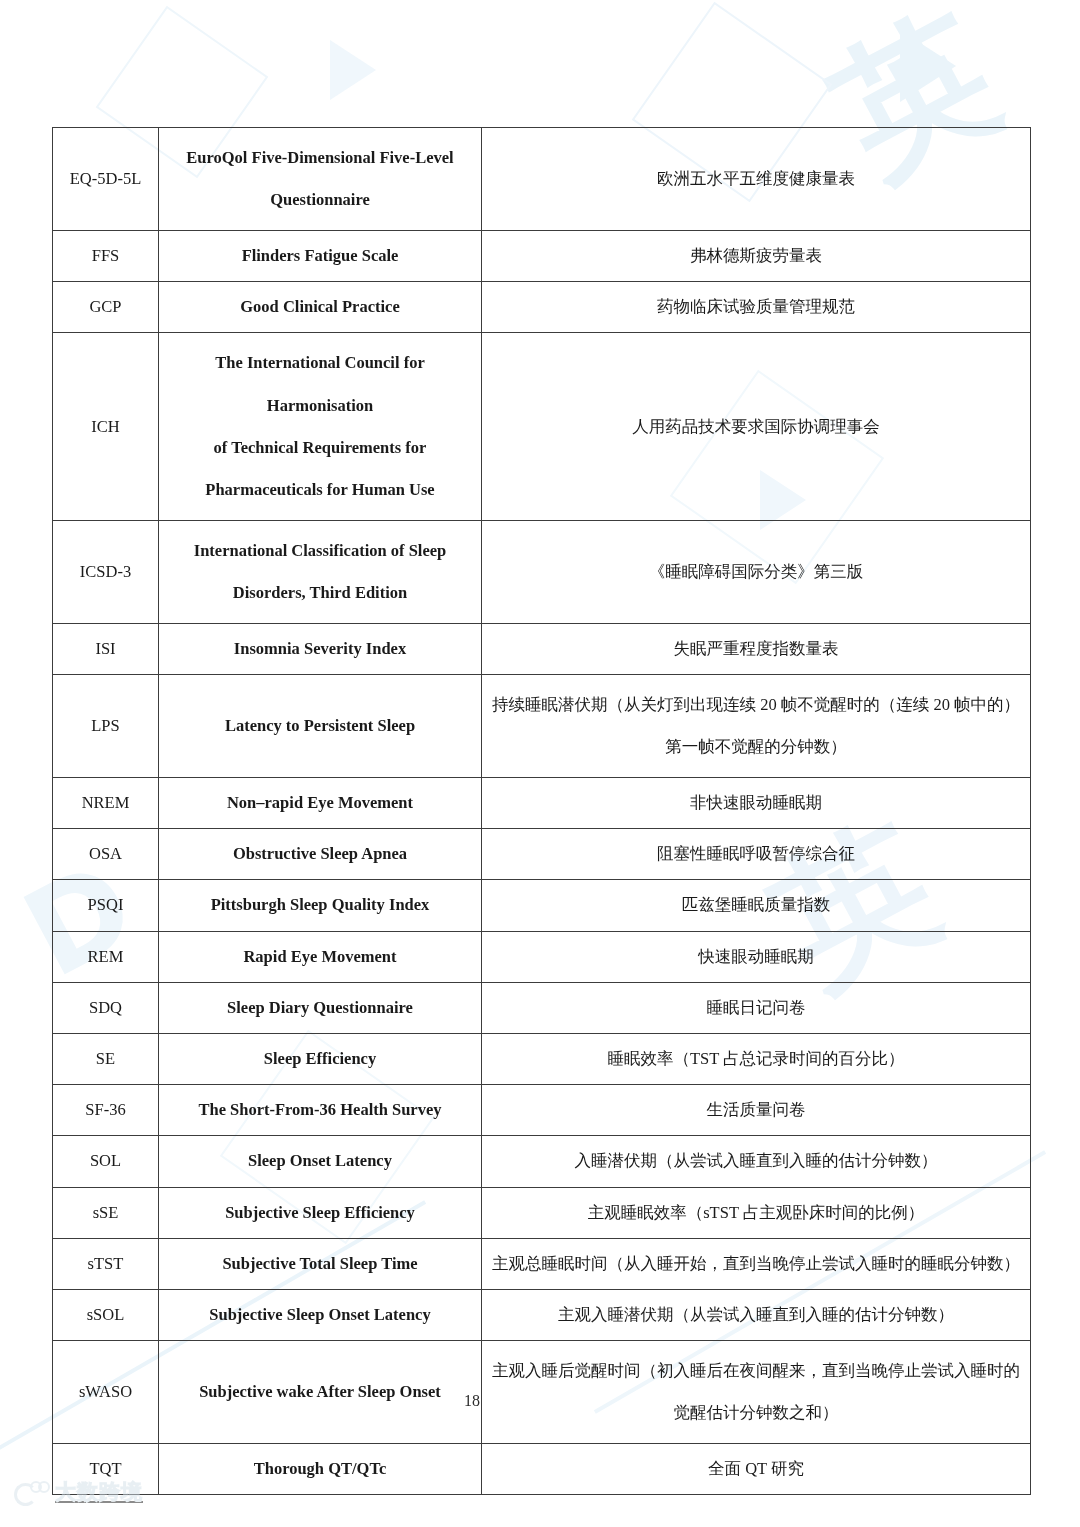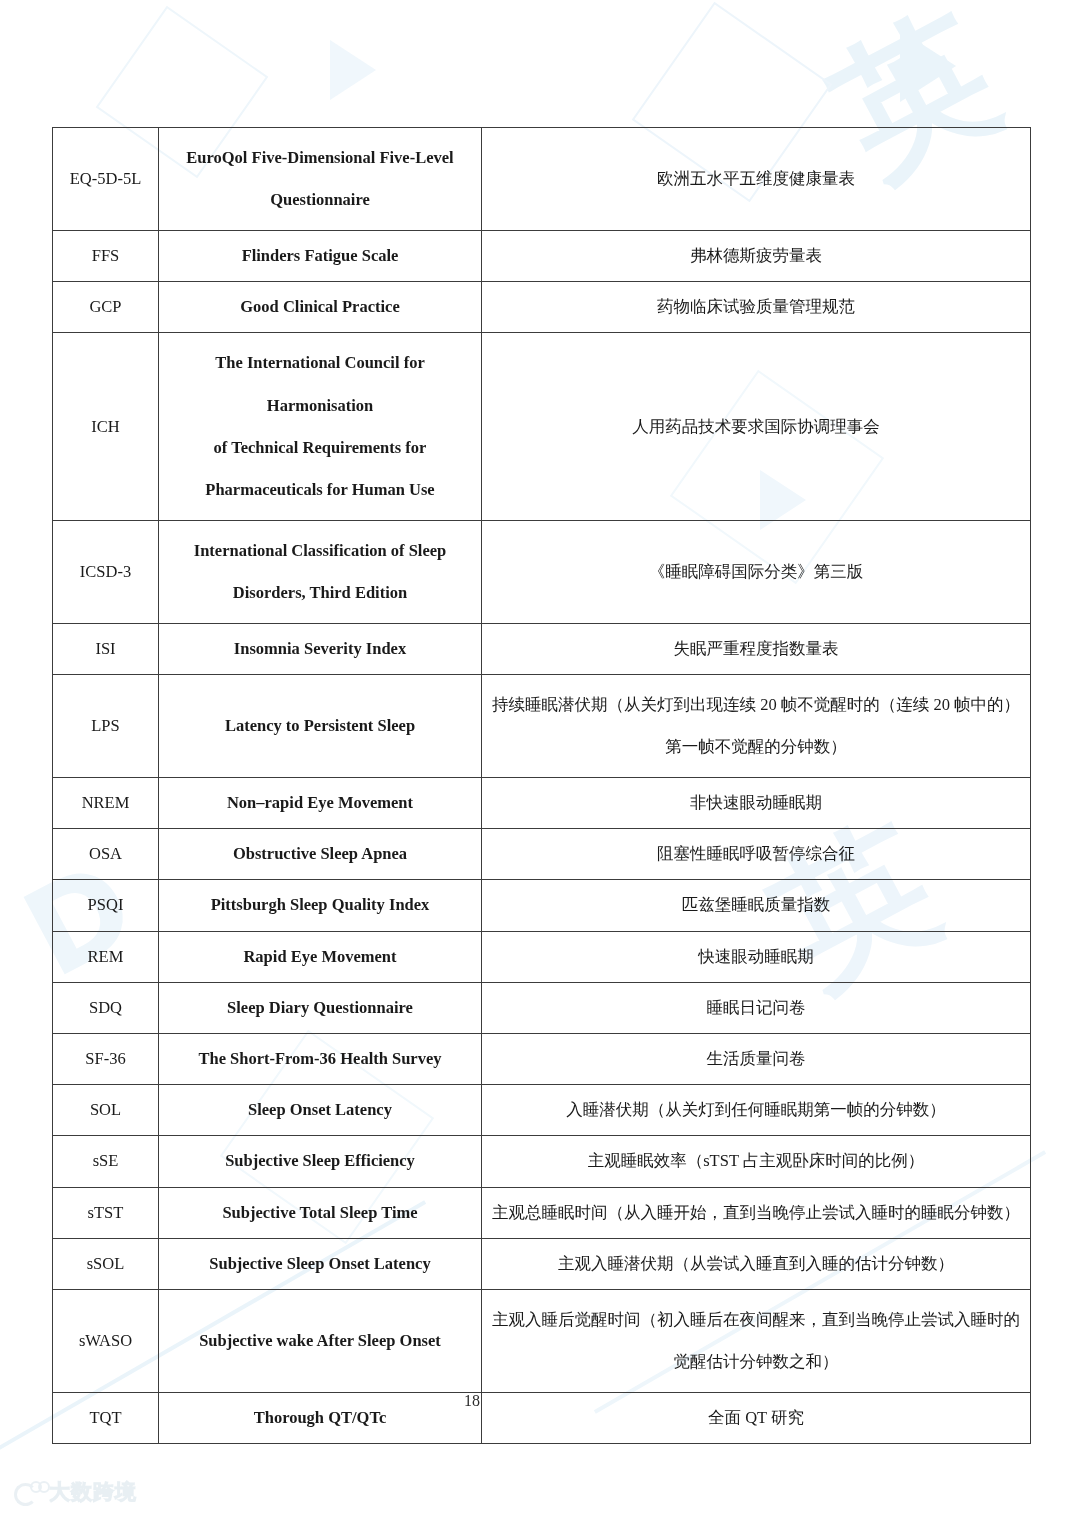--- a/index.html
+++ b/index.html
@@ -97,23 +97,24 @@
     color: #2b2b2b;
   }
 
   
   .site-watermark {
     position: absolute;
     left: 14px;
     top: 1478px;
     display: flex;
     align-items: center;
-    gap: 1px;
+    gap: 7px;
     z-index: 3;
     opacity: 0.5;
+    text-decoration: underline;
   }
   .site-watermark .logo-mark {
     position: relative;
     width: 34px;
     height: 24px;
   }
   .site-watermark .logo-mark .c-shape {
     position: absolute;
     left: 0; top: 3px;
     width: 17px; height: 17px;
@@ -346,20 +347,35 @@
             </div>
           </td>
           <td class="cell-zh">
             <div class="cell-inner">
               <span class="ln">睡眠日记问卷</span>
             </div>
           </td>
         </tr>
         <tr>
           <td class="cell-abbr">
+            <div class="cell-inner">SE</div>
+          </td>
+          <td class="cell-en">
+            <div class="cell-inner">
+              <span class="ln">Sleep Efficiency</span>
+            </div>
+          </td>
+          <td class="cell-zh">
+            <div class="cell-inner">
+              <span class="ln">睡眠效率（TST 占总记录时间的百分比）</span>
+            </div>
+          </td>
+        </tr>
+        <tr>
+          <td class="cell-abbr">
             <div class="cell-inner">SF-36</div>
           </td>
           <td class="cell-en">
             <div class="cell-inner">
               <span class="ln">The Short-From-36 Health Survey</span>
             </div>
           </td>
           <td class="cell-zh">
             <div class="cell-inner">
               <span class="ln">生活质量问卷</span>
@@ -370,21 +386,21 @@
           <td class="cell-abbr">
             <div class="cell-inner">SOL</div>
           </td>
           <td class="cell-en">
             <div class="cell-inner">
               <span class="ln">Sleep Onset Latency</span>
             </div>
           </td>
           <td class="cell-zh">
             <div class="cell-inner">
-              <span class="ln">入睡潜伏期（从关灯到任何睡眠期第一帧的分钟数）</span>
+              <span class="ln">入睡潜伏期（从尝试入睡直到入睡的估计分钟数）</span>
             </div>
           </td>
         </tr>
         <tr>
           <td class="cell-abbr">
             <div class="cell-inner">sSE</div>
           </td>
           <td class="cell-en">
             <div class="cell-inner">
               <span class="ln">Subjective Sleep Efficiency</span>

